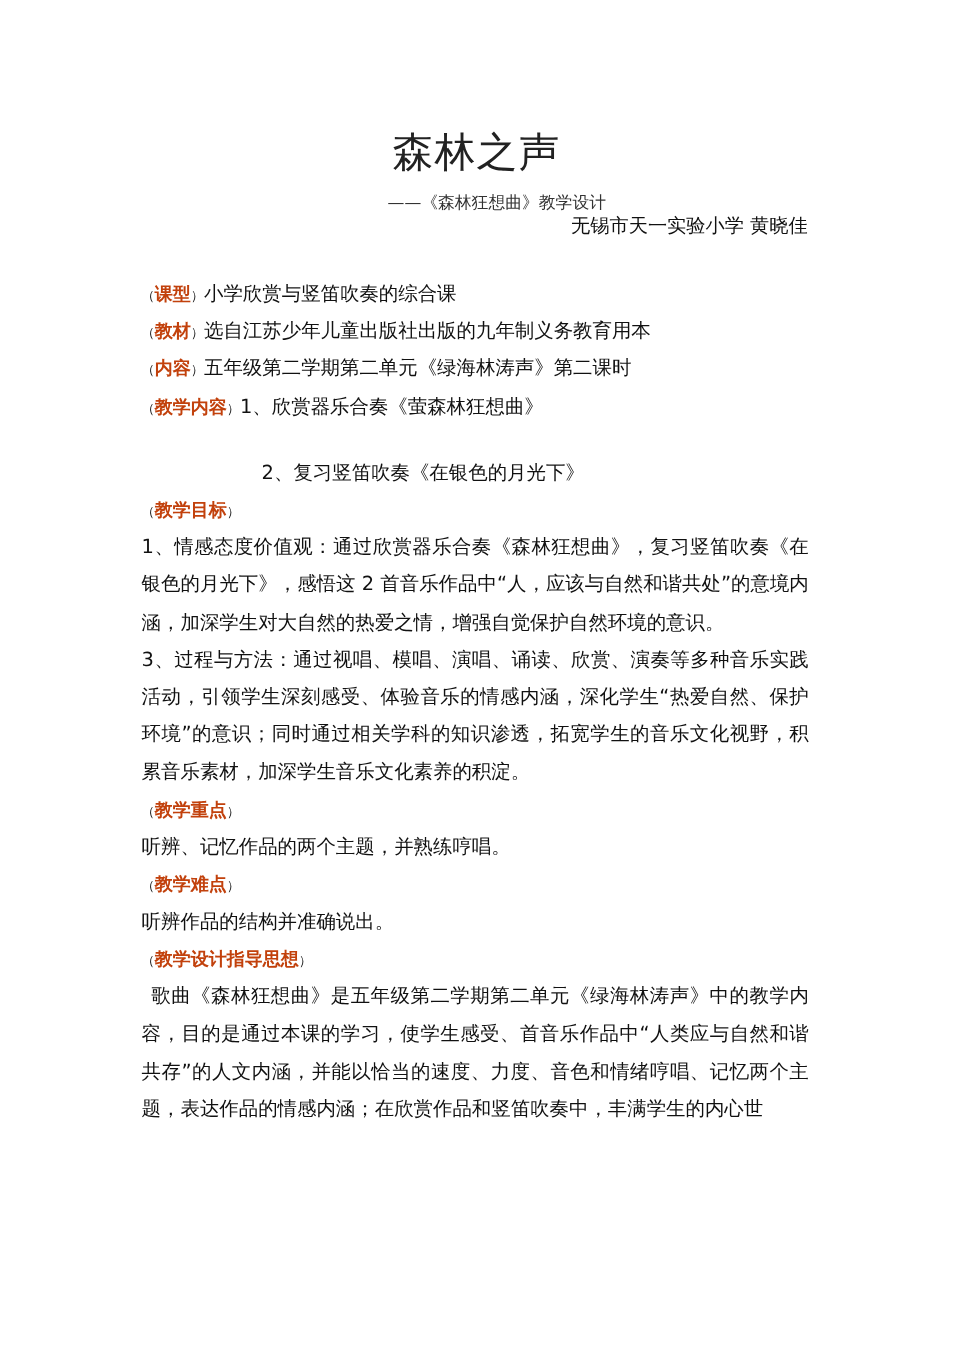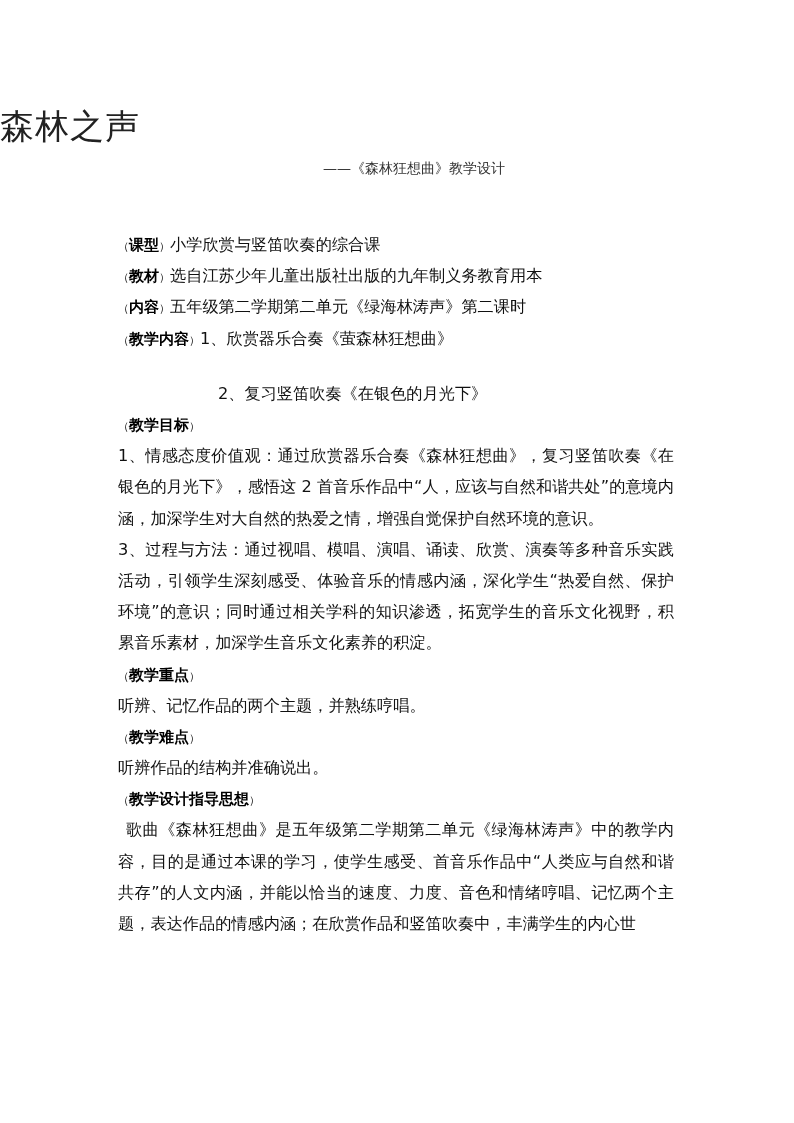--- a/index.html
+++ b/index.html
@@ -1,39 +1,40 @@
 <!DOCTYPE html>
 <html><head>
 <meta charset="utf-8">
 <style>
   html, body { margin: 0; padding: 0; background: #ffffff; }
   body { width: 794px; height: 1123px; position: relative; overflow: hidden;
          font-family: "DejaVu Sans", "Liberation Sans", sans-serif; color: #111; }
   .page { position: absolute; left: 0; top: 0; width: 794px; height: 1123px; background: #fff; }
-  .title { position: absolute; left: 0; width: 794px; top: 104px; text-align: left;
+  .title { position: absolute; left: 0; width: 794px; top: 104px; text-align: center;
            font-family: "DejaVu Serif", "Liberation Serif", serif; font-size: 34px; letter-spacing: 1px;
            font-weight: normal; color: #222; }
   .subtitle { position: absolute; left: 295px; top: 160px; font-size: 14px; color: #333;
               font-family: "DejaVu Serif", "Liberation Serif", serif; margin-left: 28px; }
   .author { position: absolute; right: 121px; top: 178px; font-size: 16px; color: #111; }
   .body { position: absolute; left: 118px; top: 229px; width: 556px; font-size: 16.2px; line-height: 31.2px; }
   .line { white-space: nowrap; height: 31.2px; }
   .wrap { white-space: normal; }
   .bracket { font-size: 11px; color: #222; }
-  .label { font-family: "DejaVu Serif", "Liberation Serif", serif; font-weight: bold; font-size: 15px; color: #000000; margin-top: 36px; }
+  .label { font-family: "DejaVu Serif", "Liberation Serif", serif; font-weight: bold; font-size: 15px; color: #c2410c; margin-top: 36px; }
   .indent2 { padding-left: 100px; margin-top: 24px; }
   .para { text-align: justify; text-justify: inter-character; }
   .first-indent { text-indent: 8px; }
 </style>
 </head>
 <body>
 
 <div class="page">
   <div class="title">森林之声</div>
   <div class="subtitle">——《森林狂想曲》教学设计</div>
+  <div class="author">无锡市天一实验小学 黄晓佳</div>
 
   <div class="body">
     <div class="line">
       <span class="bracket">（</span><span class="label">课型</span><span class="bracket">）</span><span>小学欣赏与竖笛吹奏的综合课</span>
     </div>
     <div class="line">
       <span class="bracket">（</span><span class="label">教材</span><span class="bracket">）</span><span>选自江苏少年儿童出版社出版的九年制义务教育用本</span>
     </div>
     <div class="line">
       <span class="bracket">（</span><span class="label">内容</span><span class="bracket">）</span><span>五年级第二学期第二单元《绿海林涛声》第二课时</span>

